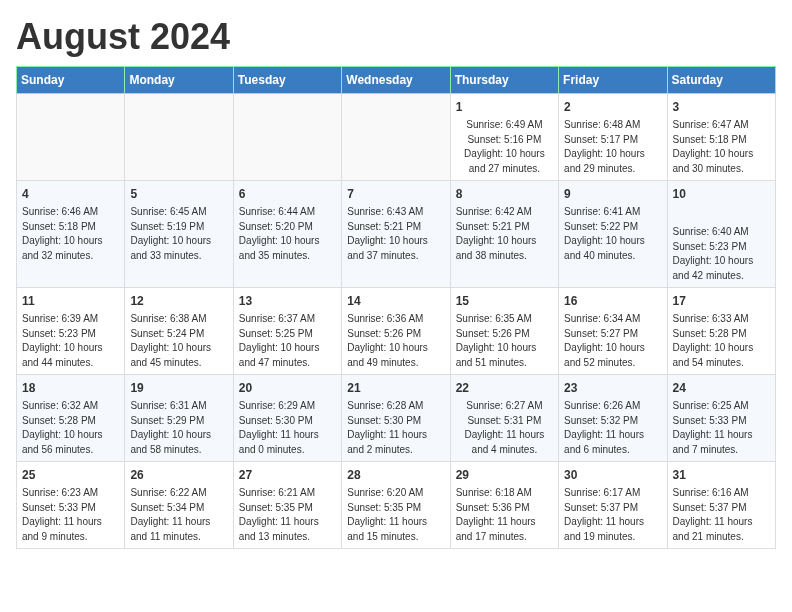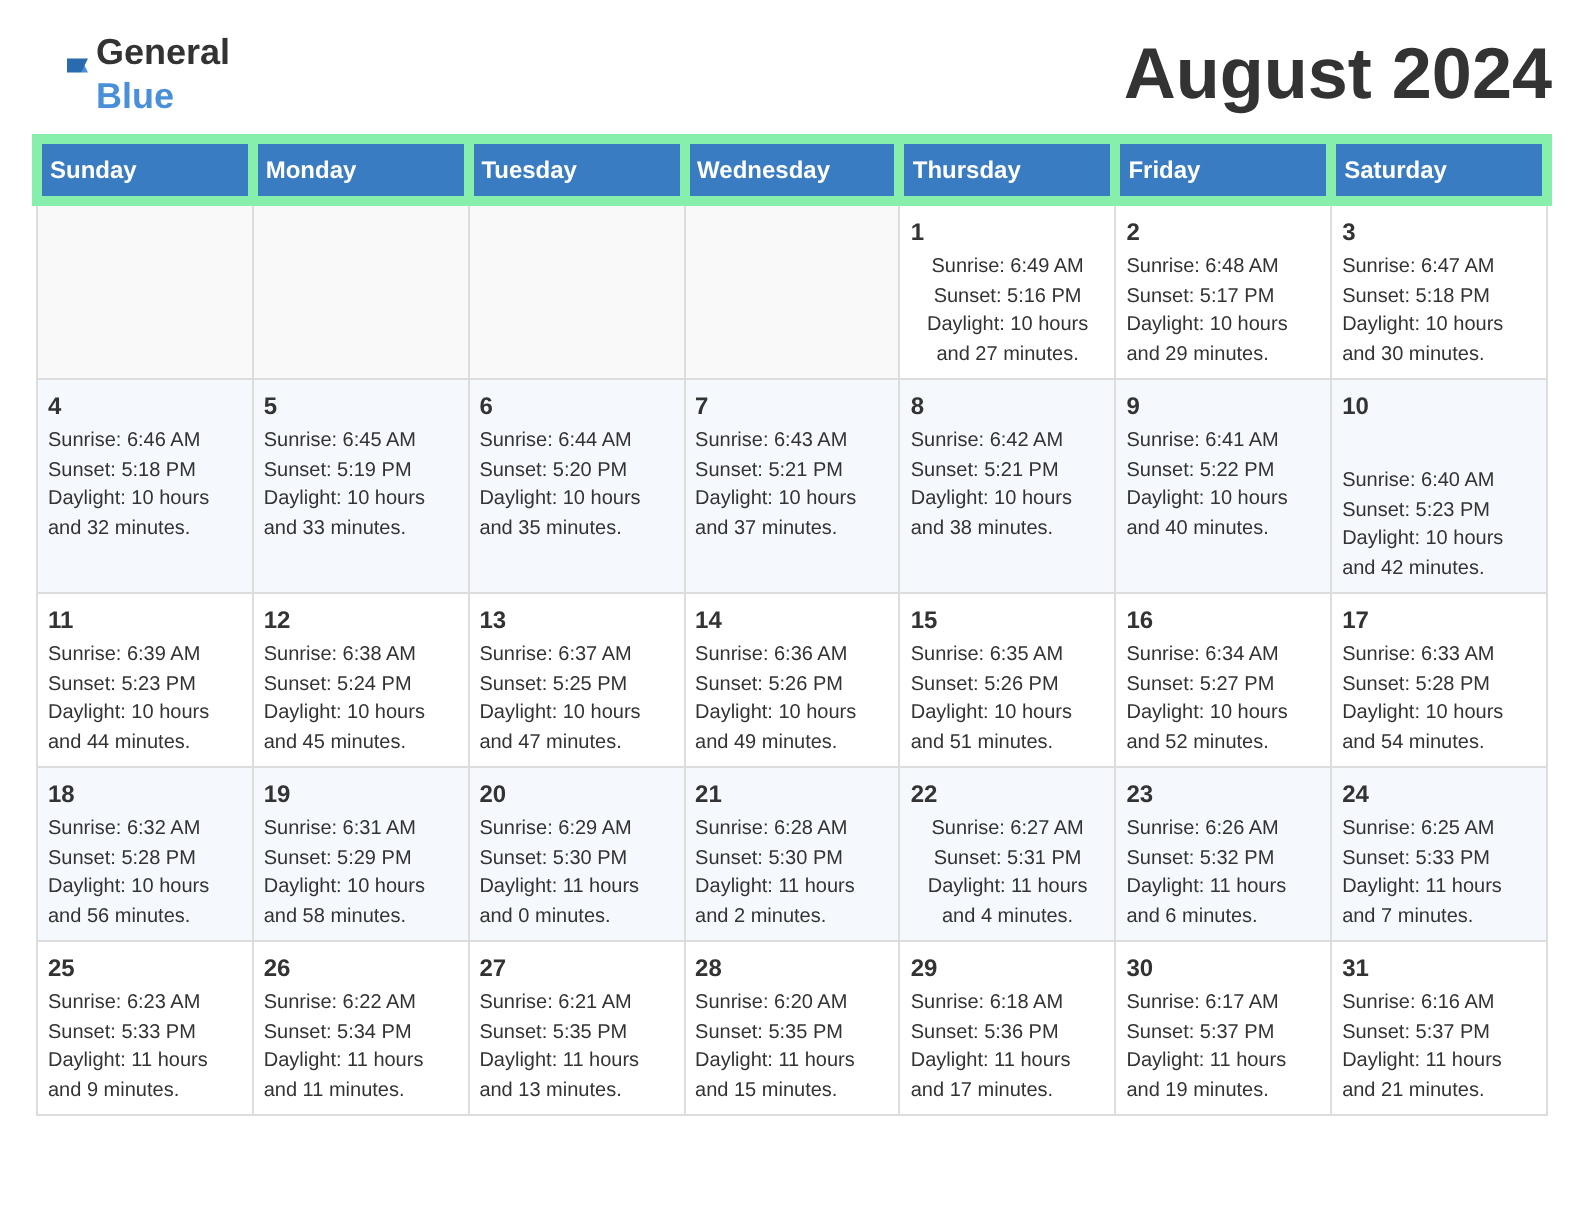--- a/index.html
+++ b/index.html
@@ -51,21 +51,21 @@
     }
     thead tr {
       background-color: #3a7cc1;
       color: #fff;
     }
     thead th {
       padding: 6px 4px;
       text-align: left;
       font-size: 12px;
       font-weight: 600;
-      border: 5px solid #86efac;
+      border: 1px solid #86efac;
     }
     tbody tr {
       border: 1px solid #ddd;
     }
     tbody td {
       vertical-align: top;
       padding: 4px 5px;
       width: 14.28%;
       height: 80px;
       border: 1px solid #ddd;
@@ -89,30 +89,20 @@
       line-height: 1.45;
     }
     .empty {
       background: #f9f9f9 !important;
     }
   </style>
 </head>
 <body>
 
 <div class="header">
-  <div class="logo">
-    <svg class="logo-icon" viewBox="0 0 32 32">
-      <polygon points="28,6 32,14 28,14" fill="#4a90d9"></polygon>
-      <polygon points="20,6 32,6 28,14 20,14" fill="#2a6aaf"></polygon>
-    </svg>
-    <div class="logo-text">
-      <span class="logo-general">General</span><br>
-      <span class="logo-blue">Blue</span>
-    </div>
-  </div>
   <div class="title-block">
     <div class="month-year">August 2024</div>
   </div>
 </div>
 
 <table>
   <thead>
     <tr>
     <th>Sunday</th>
         <th>Monday</th>

